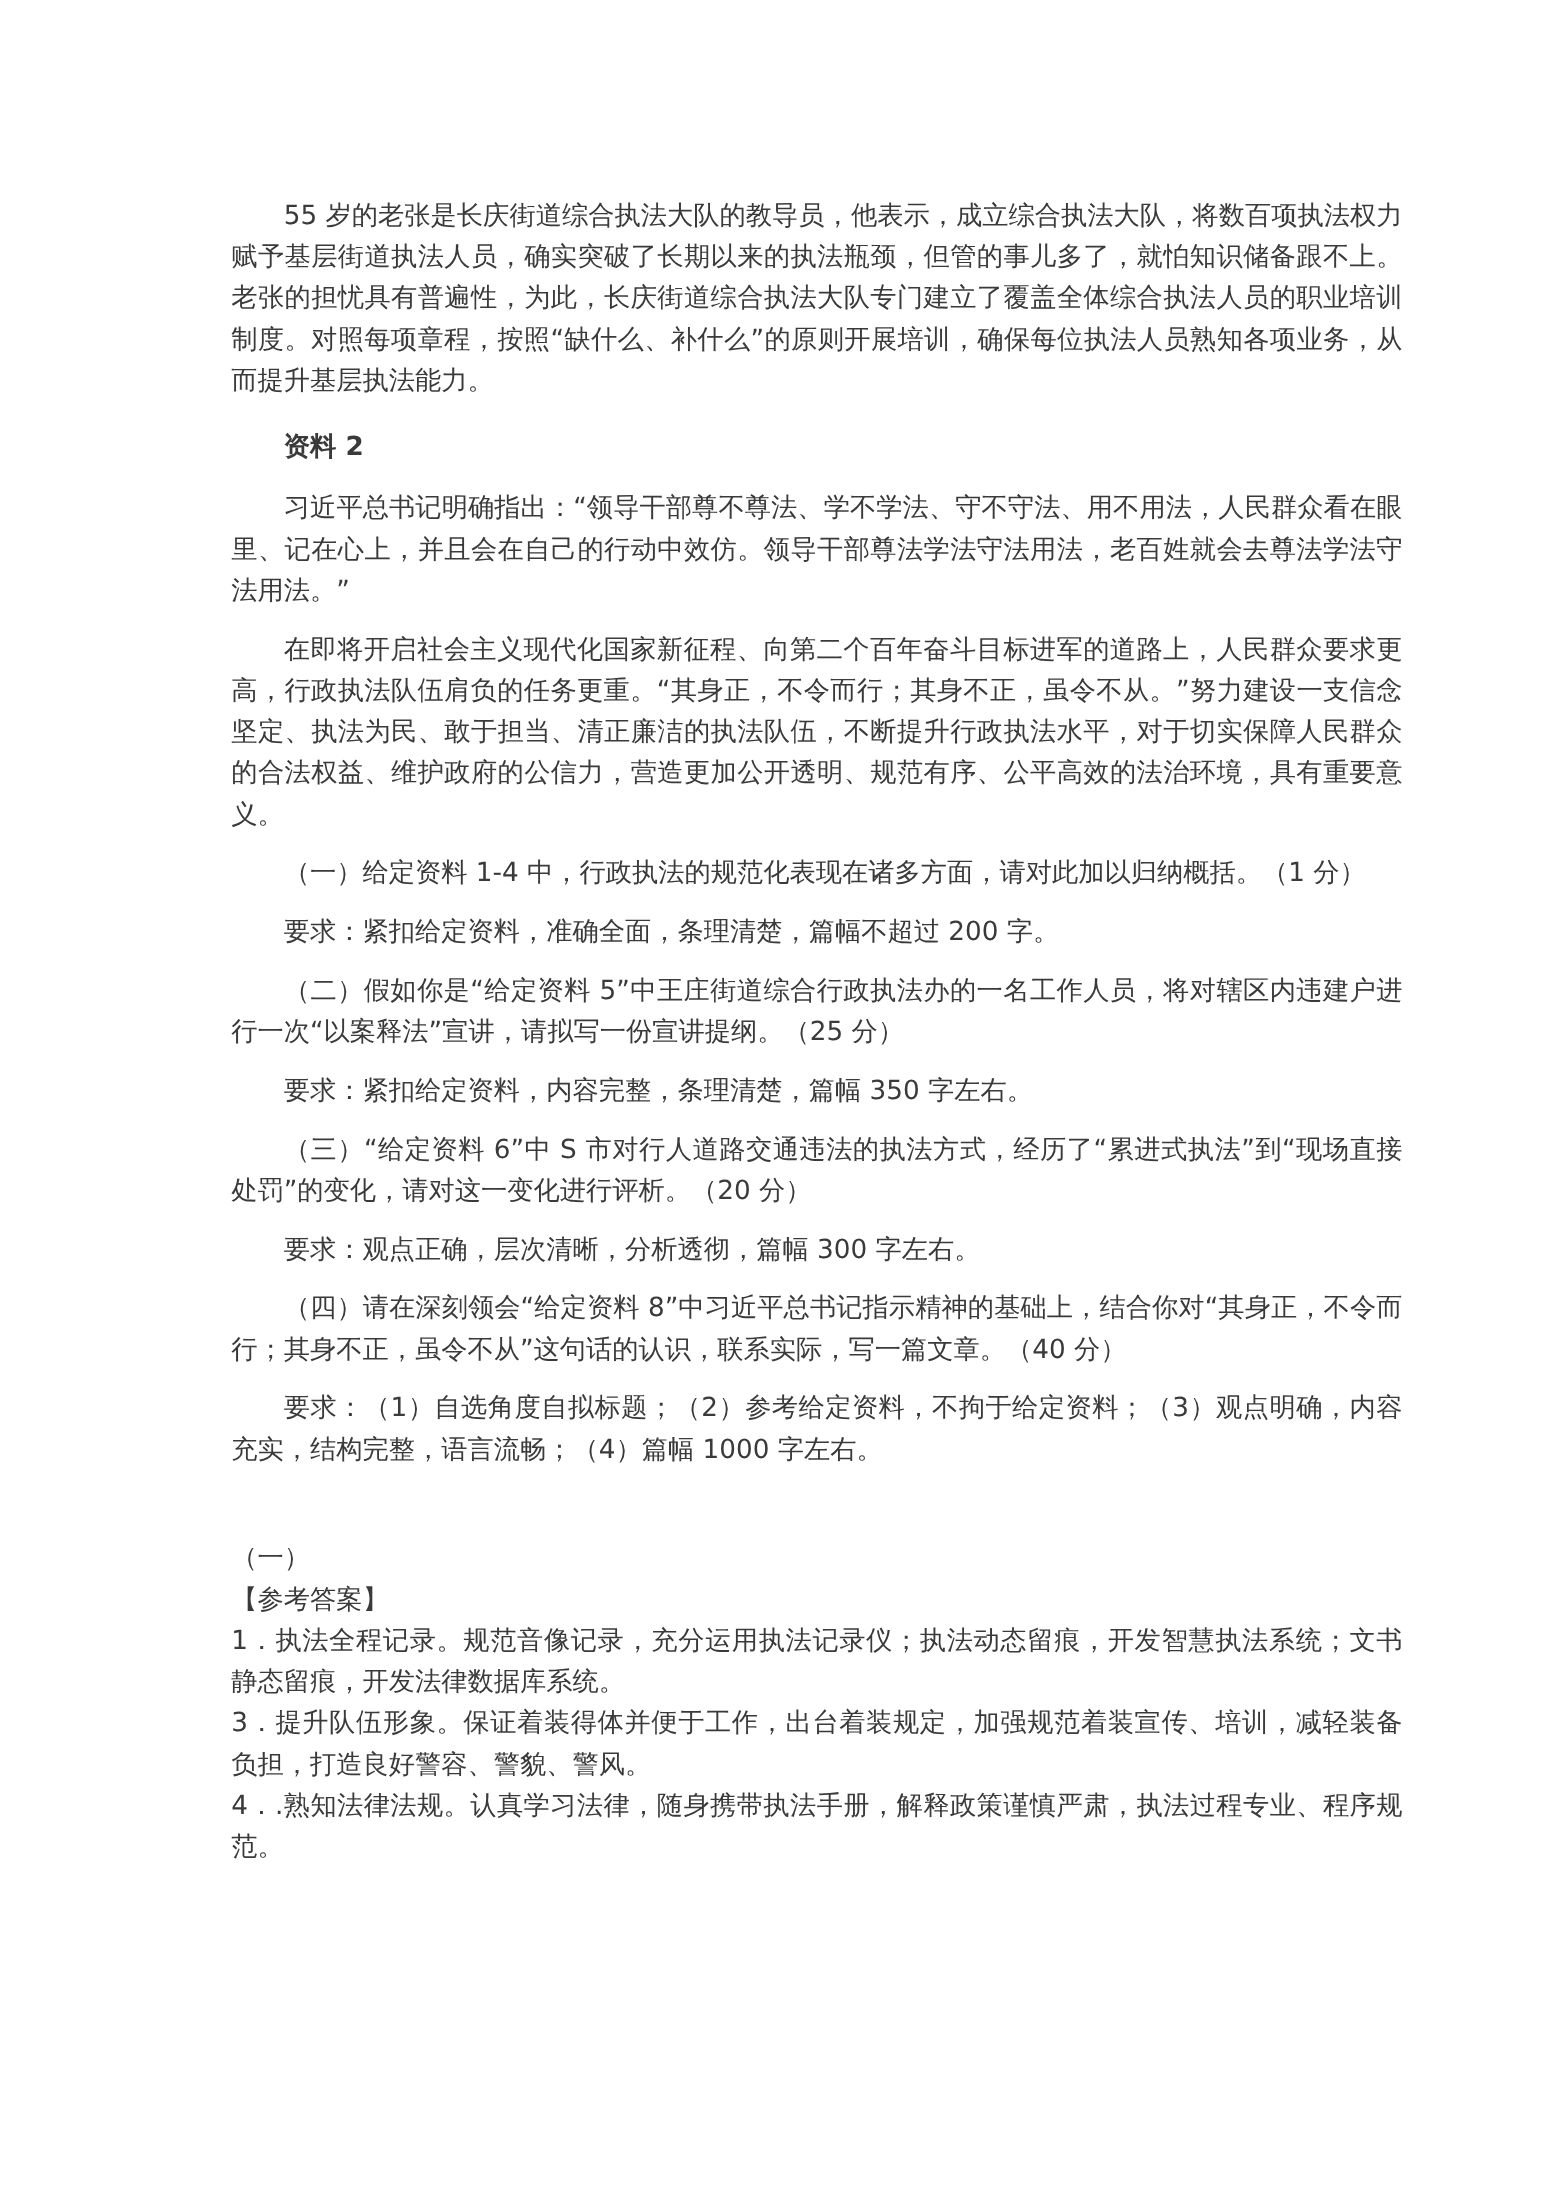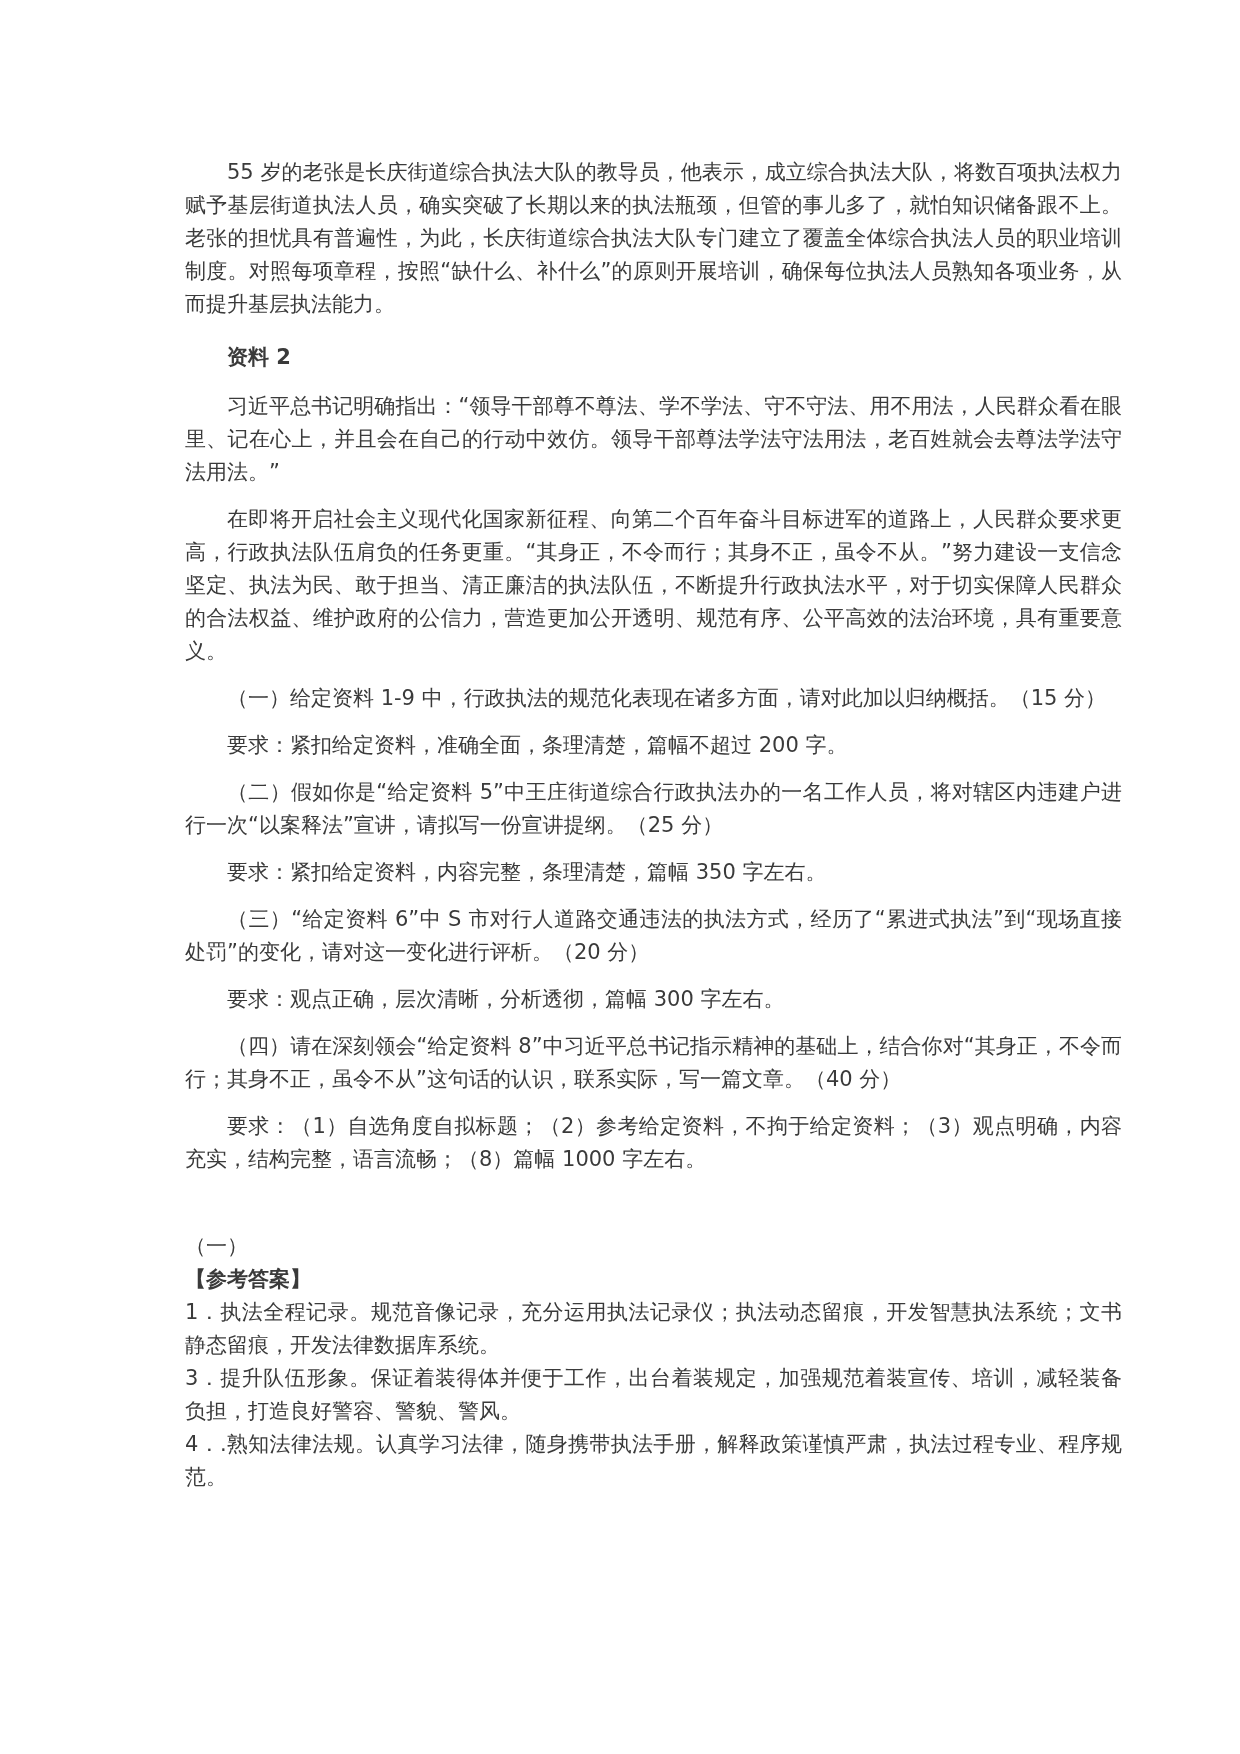--- a/index.html
+++ b/index.html
@@ -29,47 +29,47 @@
   .u {
     text-underline-offset: 5px;
     text-decoration-thickness: 2px;
   }
   .answers { margin-top: 54px; }
   .answers .ans-line {
     margin: 0;
     text-indent: 0;
     text-align: justify;
   }
-  .answers .ans-header { font-weight: 700; }
+  .answers .ans-header { font-weight: 400; }
 </style>
 </head>
 <body>
 
 <div class="page">
 
   <p class="para">55 岁的老张是长庆街道综合执法大队的教导员，他表示，成立综合执法大队，将数百项执法权力赋予基层街道执法人员，确实突破了长期以来的执法瓶颈，但管的事儿多了，就怕知识储备跟不上。老张的担忧具有普遍性，为此，长庆街道综合执法大队专门建立了覆盖全体综合执法人员的职业培训制度。对照每项章程，按照“缺什么、补什么”的原则开展培训，确保每位执法人员熟知各项业务，从而提升基层执法能力。</p>
 
   <p class="heading">资料 2</p>
 
   <p class="para">习近平总书记明确指出：“领导干部尊不尊法、学不学法、守不守法、用不用法，人民群众看在眼里、记在心上，并且会在自己的行动中效仿。领导干部尊法学法守法用法，老百姓就会去尊法学法守法用法。”</p>
 
   <p class="para"><span>在即将开启社会主义现代化国家新征程、向第二个百年奋斗目标进军的道路上，人民群众要求更高，行政执法队伍肩负的任务更重。“</span><span class="u">其身正，不令而行；其身不正，虽令不从。</span><span>”努力建设一支信念坚定、执法为民、敢于担当、清正廉洁的执法队伍，不断提升行政执法水平，对于切实保障人民群众的合法权益、维护政府的公信力，营造更加公开透明、规范有序、公平高效的法治环境，具有重要意义。</span></p>
 
 
-  <p class="para">（一）给定资料 1-9 中，行政执法的规范化表现在诸多方面，请对此加以归纳概括。（15 分）</p>
+  <p class="para">（一）给定资料 1-4 中，行政执法的规范化表现在诸多方面，请对此加以归纳概括。（1 分）</p>
   <p class="para">要求：紧扣给定资料，准确全面，条理清楚，篇幅不超过 200 字。</p>
 
   <p class="para">（二）假如你是“给定资料 5”中王庄街道综合行政执法办的一名工作人员，将对辖区内违建户进行一次“以案释法”宣讲，请拟写一份宣讲提纲。（25 分）</p>
   <p class="para">要求：紧扣给定资料，内容完整，条理清楚，篇幅 350 字左右。</p>
 
   <p class="para">（三）“给定资料 6”中 S 市对行人道路交通违法的执法方式，经历了“累进式执法”到“现场直接处罚”的变化，请对这一变化进行评析。（20 分）</p>
   <p class="para">要求：观点正确，层次清晰，分析透彻，篇幅 300 字左右。</p>
 
   <p class="para">（四）请在深刻领会“给定资料 8”中习近平总书记指示精神的基础上，结合你对“其身正，不令而行；其身不正，虽令不从”这句话的认识，联系实际，写一篇文章。（40 分）</p>
-  <p class="para">要求：（1）自选角度自拟标题；（2）参考给定资料，不拘于给定资料；（3）观点明确，内容充实，结构完整，语言流畅；（8）篇幅 1000 字左右。</p>
+  <p class="para">要求：（1）自选角度自拟标题；（2）参考给定资料，不拘于给定资料；（3）观点明确，内容充实，结构完整，语言流畅；（4）篇幅 1000 字左右。</p>
 
   <div class="answers">
     <p class="ans-line">（一）</p>
     <p class="ans-line ans-header">【参考答案】</p>
     <p class="ans-line">1．执法全程记录。规范音像记录，充分运用执法记录仪；执法动态留痕，开发智慧执法系统；文书静态留痕，开发法律数据库系统。</p>
     <p class="ans-line">3．提升队伍形象。保证着装得体并便于工作，出台着装规定，加强规范着装宣传、培训，减轻装备负担，打造良好警容、警貌、警风。</p>
     <p class="ans-line">4．.熟知法律法规。认真学习法律，随身携带执法手册，解释政策谨慎严肃，执法过程专业、程序规范。</p>
   </div>
 
 </div>

